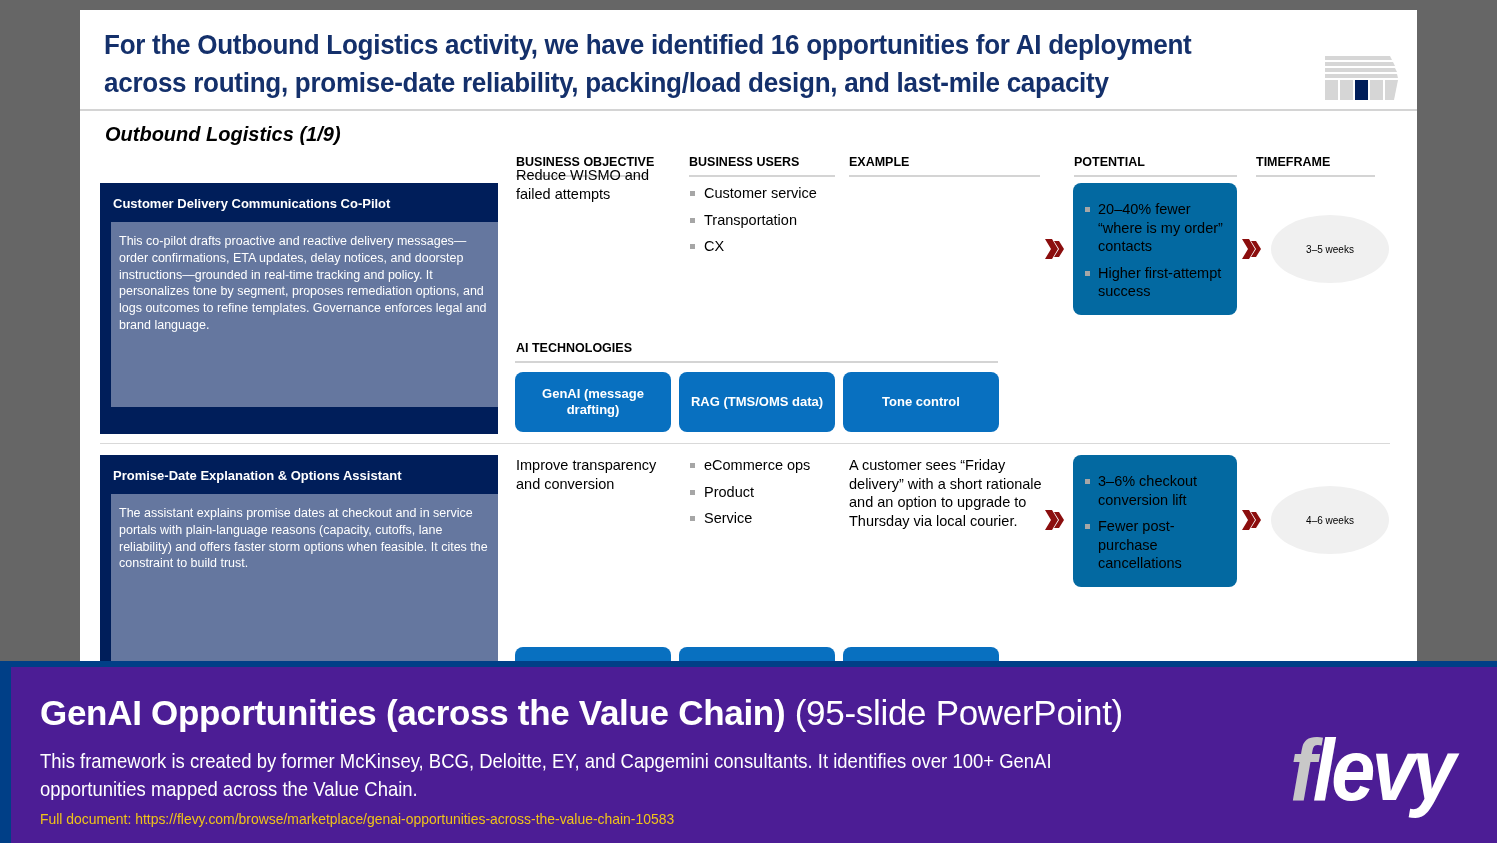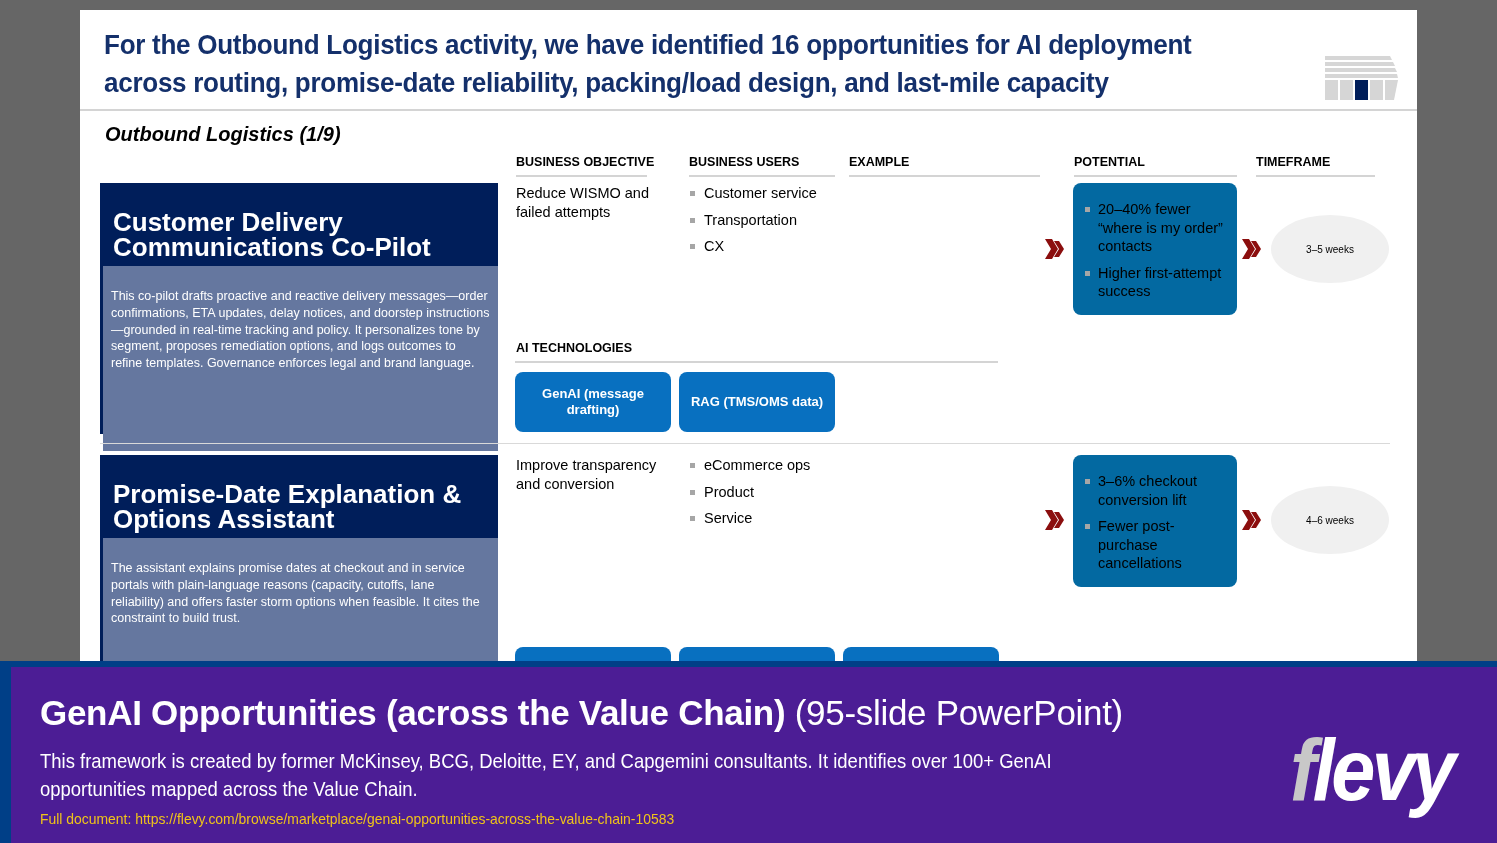--- a/index.html
+++ b/index.html
@@ -6,22 +6,22 @@
   body { width:1497px; height:843px; background:#666666; position:relative; overflow:hidden; font-family:"Liberation Sans", sans-serif; }
   .slide { position:absolute; left:80px; top:10px; width:1337px; height:680px; background:#ffffff; }
   .title { position:absolute; left:24px; top:16px; width:1200px; font-size:28px; line-height:38px; font-weight:bold; color:#14306b; letter-spacing:-0.3px; transform:scaleX(0.93); transform-origin:left top; white-space:nowrap; }
   .title-rule { position:absolute; left:0; top:99px; width:1337px; height:2px; background:#d4d4d4; }
   .chain-icon { position:absolute; left:1244px; top:45px; width:74px; height:46px; }
   .section-title { position:absolute; left:25px; top:113px; font-size:20px; font-weight:bold; font-style:italic; color:#000; }
   .col-head { position:absolute; top:145px; font-size:12.5px; font-weight:bold; color:#000; padding-bottom:6px; border-bottom:2px solid #d4d4d4; white-space:nowrap; }
   .row-sep { position:absolute; left:20px; top:433px; width:1290px; height:1px; background:#d9d9d9; }
 
   .opp-card { position:absolute; left:20px; width:398px; background:#001e5a; }
-  .opp-card .head { padding:27px 13px 6px 13px; color:#fff; font-size:26px; font-weight:bold; line-height:25px; }
-  .opp-card .desc { margin-left:3px; background:#65779f; color:#fff; font-size:12.5px; line-height:16.8px; padding:22px 8px 0 8px; box-sizing:border-box; }
+  .opp-card .head { padding:8px 13px 6px 13px; color:#fff; font-size:13px; font-weight:bold; line-height:25px; }
+  .opp-card .desc { margin-left:11px; background:#65779f; color:#fff; font-size:12.5px; line-height:16.8px; padding:11px 8px 0 8px; box-sizing:border-box; }
 
   .cell-text { position:absolute; font-size:14.5px; line-height:18.5px; color:#000; }
   .bullets { position:absolute; list-style:none; margin:0; padding:0; font-size:14.5px; color:#000; }
   .bullets li { position:relative; padding-left:15px; line-height:18.5px; margin-bottom:8px; }
   .bullets li::before { content:""; position:absolute; left:1px; top:7px; width:5px; height:5px; background:#a6a6a6; }
 
   .pot-box { position:absolute; left:993px; width:164px; background:#0369a1; border-radius:8px; }
   .pot-box ul { list-style:none; margin:0; padding:0; position:absolute; left:11px; }
   .pot-box li { position:relative; padding-left:14px; font-size:14.5px; line-height:18.5px; color:#000; margin-bottom:8px; }
   .pot-box li::before { content:""; position:absolute; left:1px; top:7px; width:5px; height:5px; background:#a6a6a6; }
@@ -69,21 +69,21 @@
   <div class="col-head" style="left:436px;width:131px;">BUSINESS OBJECTIVE</div>
   <div class="col-head" style="left:609px;width:146px;">BUSINESS USERS</div>
   <div class="col-head" style="left:769px;width:191px;">EXAMPLE</div>
   <div class="col-head" style="left:994px;width:163px;">POTENTIAL</div>
   <div class="col-head" style="left:1176px;width:119px;">TIMEFRAME</div>
 
   <div class="opp-card" style="top:173px;height:251px;">
     <div class="head">Customer Delivery Communications Co-Pilot</div>
     <div class="desc" style="height:185px;">This co-pilot drafts proactive and reactive delivery messages—order confirmations, ETA updates, delay notices, and doorstep instructions—grounded in real-time tracking and policy. It personalizes tone by segment, proposes remediation options, and logs outcomes to refine templates. Governance enforces legal and brand language.</div>
   </div>
-  <div class="cell-text" style="left:436px;top:174px;width:160px;">Reduce WISMO and failed attempts</div>
+  <div class="cell-text" style="left:436px;top:156px;width:160px;">Reduce WISMO and failed attempts</div>
   <ul class="bullets" style="left:609px;top:174px;width:150px;">
     <li>Customer service</li>
     <li>Transportation</li>
     <li>CX</li>
   </ul>
   <svg class="chev" style="left:965px;top:229px;" viewBox="0 0 22 20">
     <polygon points="0,0 7,0 13,10 7,20 0,20 6,10" fill="#8b0e0e"></polygon>
     <polygon points="9,2 14,2 19,10 14,18 9,18 14,10" fill="#8b0e0e"></polygon>
   </svg>
   <div class="pot-box" style="top:173px;height:132px;">
@@ -95,33 +95,35 @@
   <svg class="chev" style="left:1162px;top:229px;" viewBox="0 0 22 20">
     <polygon points="0,0 7,0 13,10 7,20 0,20 6,10" fill="#8b0e0e"></polygon>
     <polygon points="9,2 14,2 19,10 14,18 9,18 14,10" fill="#8b0e0e"></polygon>
   </svg>
   <div class="tf-oval" style="top:205px;">3–5 weeks</div>
 
   <div class="tech-title">AI TECHNOLOGIES</div>
   <div class="tech-rule"></div>
   <div class="tech-btn" style="left:435px;top:362px;">GenAI (message drafting)</div>
   <div class="tech-btn" style="left:599px;top:362px;">RAG (TMS/OMS data)</div>
+  <div class="tech-btn" style="left:763px;top:362px;">Tone control</div>
 
   <div class="row-sep"></div>
 
   <div class="opp-card" style="top:445px;height:240px;">
     <div class="head">Promise-Date Explanation &amp; Options Assistant</div>
     <div class="desc" style="height:185px;">The assistant explains promise dates at checkout and in service portals with plain-language reasons (capacity, cutoffs, lane reliability) and offers faster storm options when feasible. It cites the constraint to build trust.</div>
   </div>
   <div class="cell-text" style="left:436px;top:446px;width:160px;">Improve transparency and conversion</div>
   <ul class="bullets" style="left:609px;top:446px;width:150px;">
     <li>eCommerce ops</li>
     <li>Product</li>
     <li>Service</li>
   </ul>
+  <div class="cell-text" style="left:769px;top:446px;width:200px;">A customer sees “Friday delivery” with a short rationale and an option to upgrade to Thursday via local courier.</div>
   <svg class="chev" style="left:965px;top:500px;" viewBox="0 0 22 20">
     <polygon points="0,0 7,0 13,10 7,20 0,20 6,10" fill="#8b0e0e"></polygon>
     <polygon points="9,2 14,2 19,10 14,18 9,18 14,10" fill="#8b0e0e"></polygon>
   </svg>
   <div class="pot-box" style="top:445px;height:132px;">
     <ul style="top:17px;width:140px;">
       <li>3–6% checkout conversion lift</li>
       <li>Fewer post-purchase cancellations</li>
     </ul>
   </div>

